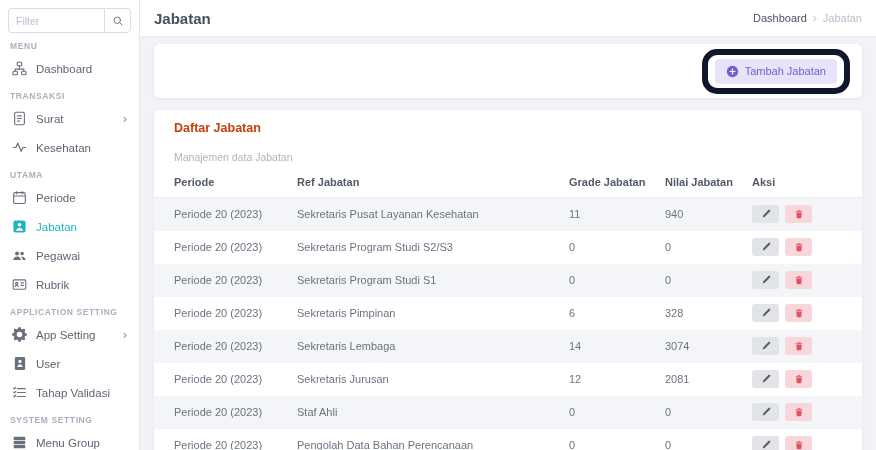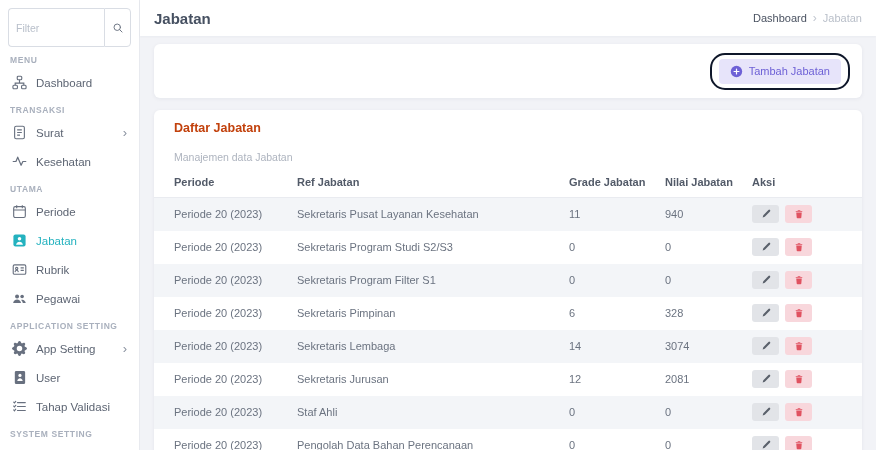--- a/index.html
+++ b/index.html
@@ -10,21 +10,21 @@
     display: flex;
     overflow: hidden;
     color: #5d6573;
   }
   
   .sidebar {
     width: 140px; min-width: 140px; height: 450px;
     background: #fff; border-right: 1px solid #e8eaef;
     padding-top: 8px; overflow: hidden;
   }
-  .filter-group { display: flex; margin: 0 8px; height: 39px; }
+  .filter-group { display: flex; margin: 0 8px; height: 25px; }
   .filter-input {
     flex: 1; min-width: 0; border: 1px solid #d9dde4; border-right: none;
     border-radius: 4px 0 0 4px; padding: 0 7px; font-size: 10.5px;
     color: #5f6775; outline: none; font-family: inherit; background: #fff;
   }
   .filter-input::placeholder { color: #b8bfca; }
   .filter-btn {
     width: 27px; border: 1px solid #d9dde4; border-radius: 0 4px 4px 0;
     background: #fff; color: #6c7483; display: flex; align-items: center;
     justify-content: center; cursor: pointer; padding: 0;
@@ -51,21 +51,21 @@
   }
   .page-title { font-size: 15px; font-weight: 700; color: #465061; }
   .breadcrumb { margin-left: auto; display: flex; align-items: center; gap: 6px; font-size: 11px; }
   .crumb-link { color: #4a5261; cursor: pointer; }
   .crumb-sep { color: #c3c8d1; font-size: 12px; }
   .crumb-current { color: #b9bfc9; }
   .content { padding: 8px 14px 0; display: flex; flex-direction: column; gap: 12px; }
   .card { background: #fff; border-radius: 6px; box-shadow: 0 1px 4px rgba(20,30,60,.06); }
   
   .card-toolbar { height: 54px; display: flex; align-items: center; justify-content: flex-end; padding: 0 12px; }
-  .annotation-box { border: 2px solid #0f172a; border-radius: 15px; padding: 4px 7px; }
+  .annotation-box { border: 6px solid #0f172a; border-radius: 15px; padding: 4px 7px; }
   .add-btn {
     background: #e7e4fa; color: #6e61d6; border: none; border-radius: 4px;
     font-size: 11px; font-weight: 500; font-family: inherit; padding: 6px 11px;
     display: flex; align-items: center; gap: 6px; cursor: pointer; line-height: 12px;
   }
   .add-btn .plus-ic { display: inline-flex; }
   
   .card-table { padding-top: 11px; }
   .card-head { padding: 0 20px 7px; }
   .card-title { font-size: 12.5px; font-weight: 700; color: #c2410c; }
@@ -154,38 +154,38 @@
           <svg viewBox="0 0 16 16" fill="currentColor">
             <rect x="1.5" y="1.5" width="13" height="13" rx="2.2"></rect>
             <circle cx="8" cy="6.2" r="1.9" fill="#fff"></circle>
             <path d="M4.3 12.6c.5-2.2 1.9-3.3 3.7-3.3s3.2 1.1 3.7 3.3z" fill="#fff"></path>
           </svg>
         </span>
         <span class="nav-label">Jabatan</span>
       </div>
       <div class="nav-item">
         <span class="nav-icon">
-          <svg viewBox="0 0 16 16" fill="none" stroke="currentColor" stroke-width="1.2">
-            <rect x="1.3" y="3" width="13.4" height="10" rx="1.4"></rect>
-            <circle cx="5" cy="6.9" r="1.2"></circle>
-            <path d="M3.2 10.8c.3-1.3 1-2 1.8-2s1.5.7 1.8 2M9.2 6.3h3.4M9.2 8.9h3.4"></path>
-          </svg>
-        </span>
-        <span class="nav-label">Rubrik</span>
-      </div>
-      <div class="nav-item">
-        <span class="nav-icon">
           <svg viewBox="0 0 16 16" fill="currentColor">
             <circle cx="5.4" cy="5.8" r="2.1"></circle>
             <path d="M1.2 12.9c.4-2.5 2-3.8 4.2-3.8s3.8 1.3 4.2 3.8z"></path>
             <circle cx="10.8" cy="5.9" r="1.9"></circle>
             <path d="M10.9 9.3c1.9.2 3.4 1.3 3.8 3.6h-3.2c-.3-1.5-.9-2.6-1.9-3.3.4-.2.8-.3 1.3-.3z"></path>
           </svg>
         </span>
         <span class="nav-label">Pegawai</span>
+      </div>
+      <div class="nav-item">
+        <span class="nav-icon">
+          <svg viewBox="0 0 16 16" fill="none" stroke="currentColor" stroke-width="1.2">
+            <rect x="1.3" y="3" width="13.4" height="10" rx="1.4"></rect>
+            <circle cx="5" cy="6.9" r="1.2"></circle>
+            <path d="M3.2 10.8c.3-1.3 1-2 1.8-2s1.5.7 1.8 2M9.2 6.3h3.4M9.2 8.9h3.4"></path>
+          </svg>
+        </span>
+        <span class="nav-label">Rubrik</span>
       </div>
       <div class="nav-section-label">APPLICATION SETTING</div>
       <div class="nav-item">
         <span class="nav-icon">
           <svg viewBox="0 0 16 16" fill="currentColor">
             <path d="M9.405 1.05c-.413-1.4-2.397-1.4-2.81 0l-.1.34a1.464 1.464 0 0 1-2.105.872l-.31-.17c-1.283-.698-2.686.705-1.987 1.987l.169.311c.446.82.023 1.841-.872 2.105l-.34.1c-1.4.413-1.4 2.397 0 2.81l.34.1a1.464 1.464 0 0 1 .872 2.105l-.17.31c-.698 1.283.705 2.686 1.987 1.987l.311-.169a1.464 1.464 0 0 1 2.105.872l.1.34c.413 1.4 2.397 1.4 2.81 0l.1-.34a1.464 1.464 0 0 1 2.105-.872l.31.17c1.283.698 2.686-.705 1.987-1.987l-.169-.311a1.464 1.464 0 0 1 .872-2.105l.34-.1c1.4-.413 1.4-2.397 0-2.81l-.34-.1a1.464 1.464 0 0 1-.872-2.105l.17-.31c.698-1.283-.705-2.686-1.987-1.987l-.311.169a1.464 1.464 0 0 1-2.105-.872l-.1-.34zM8 10.93a2.929 2.929 0 1 1 0-5.86 2.929 2.929 0 0 1 0 5.858z"></path>
           </svg>
         </span>
         <span class="nav-label">App Setting</span>
         <span class="nav-chevron">›</span>
@@ -296,21 +296,21 @@
                 </button><button class="action-btn del-btn">
                   <span class="ic">
                     <svg viewBox="0 0 16 16" fill="currentColor">
                       <path d="M6.2 1.8h3.6l.6 1.2h2.8v1.3H2.8V3h2.8zM3.6 5.4h8.8l-.7 8.2a1.3 1.3 0 0 1-1.3 1.2H5.6a1.3 1.3 0 0 1-1.3-1.2z"></path>
                     </svg>
                   </span>
                 </button></td>
             </tr>
             <tr class="data-row">
               <td>Periode 20 (2023)</td>
-              <td>Sekretaris Program Filter S1</td>
+              <td>Sekretaris Program Studi S1</td>
               <td>0</td>
               <td>0</td>
               <td><button class="action-btn edit-btn">
                   <span class="ic">
                     <svg viewBox="0 0 16 16" fill="currentColor">
                       <path d="M11.9 1.6a1.7 1.7 0 0 1 2.5 2.4L6.1 12.3l-3.5 1.1 1.1-3.5z"></path>
                     </svg>
                   </span>
                 </button><button class="action-btn del-btn">
                   <span class="ic">

